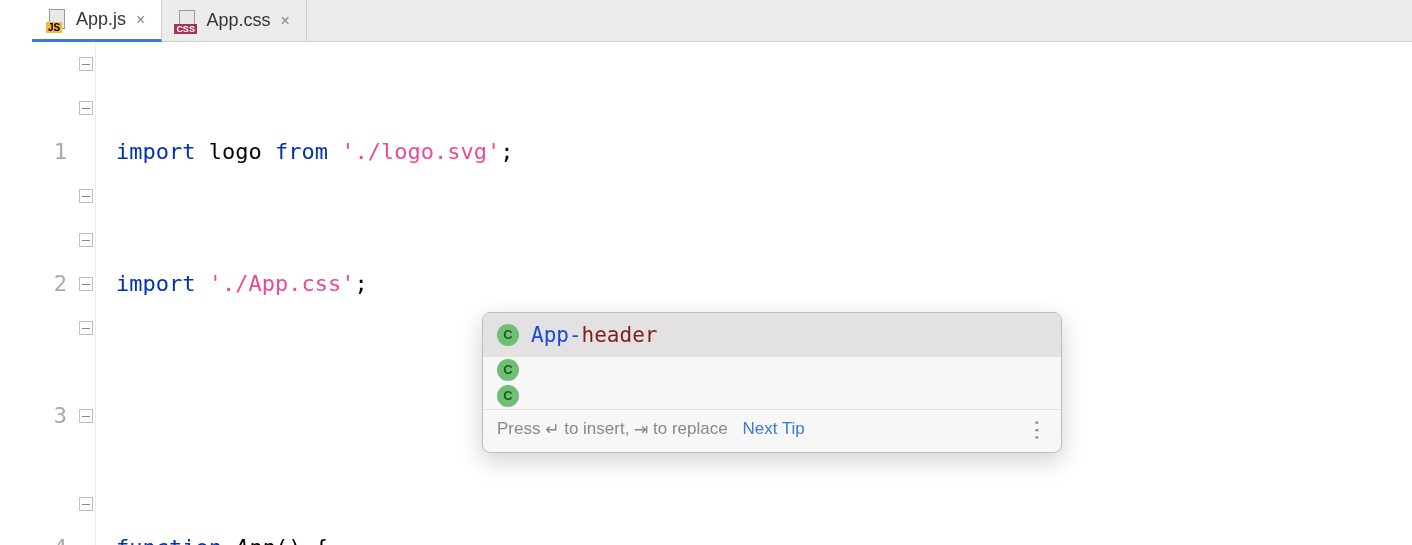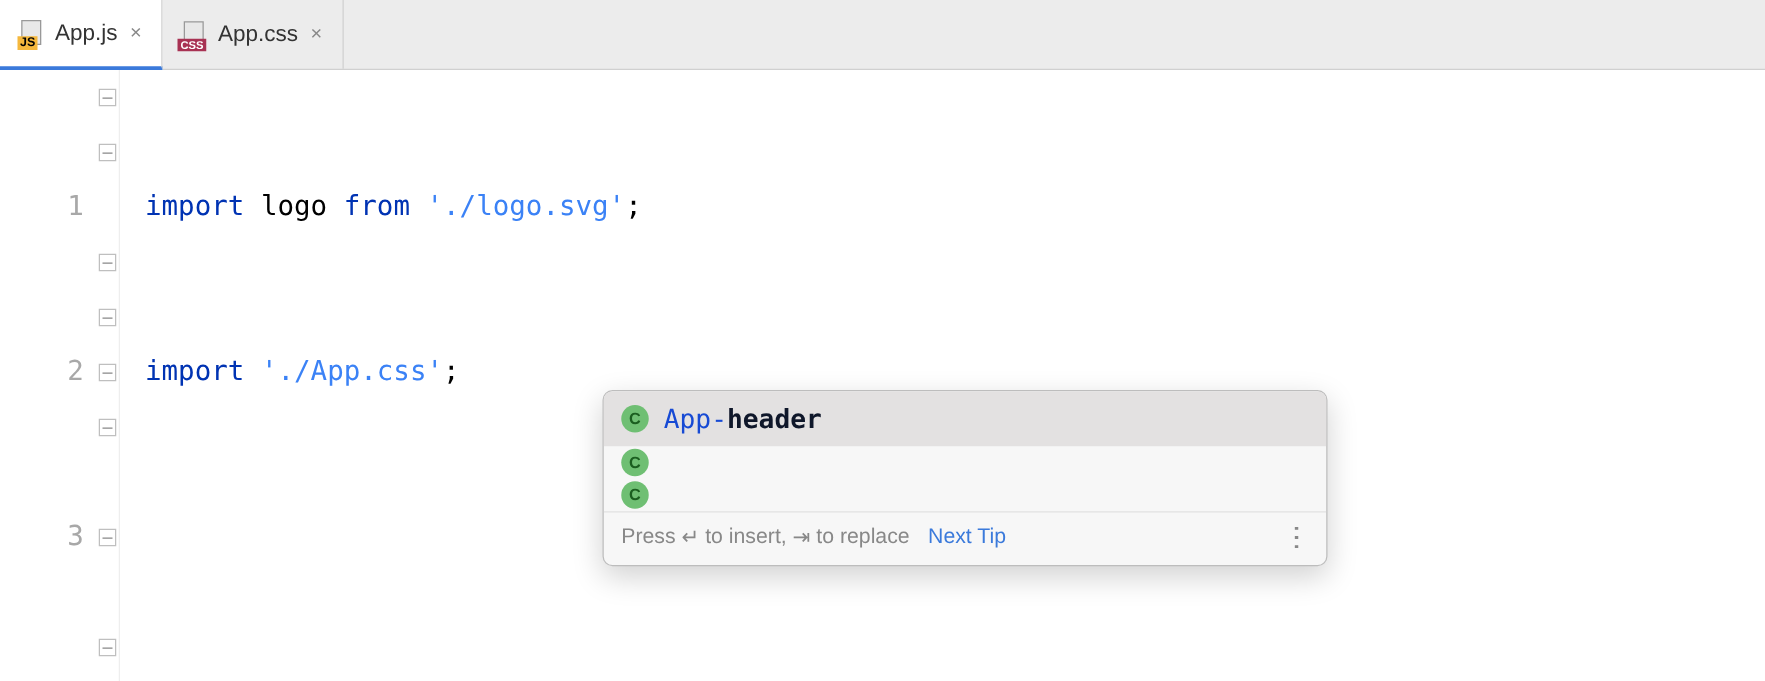--- a/index.html
+++ b/index.html
@@ -10,25 +10,26 @@
     font-size: 22px;
     background: #ffffff;
     color: #000;
     overflow: hidden;
   }
 
   
   .tabbar {
     display: flex;
     align-items: stretch;
-    height: 56px;
+    height: 42px;
     background: #ececec;
     border-bottom: 1px solid #d0d0d0;
     font-family: -apple-system, "Segoe UI", Arial, sans-serif;
     font-size: 18px;
+    margin-left: 32px;
   }
   .tab {
     display: flex;
     align-items: center;
     gap: 8px;
     padding: 0 14px;
     border-right: 1px solid #d0d0d0;
     color: #333;
     cursor: pointer;
     user-select: none;
@@ -102,21 +103,21 @@
     flex: 1;
     padding-left: 20px;
     position: relative;
   }
   .line { height: 44px; }
 
   
   .kw  { color: #0033b3; text-align: right; }   
   .id  { color: #000; }
   .fn  { color: #000; font-style: italic; }
-  .str { color: #3b82f6; }
+  .str { color: #ec4899; }
   .pun { color: #000; }
 
   
   .popup {
     position: absolute;
     left: 482px;
     top: 312px;
     width: 580px;
     background: #f7f7f7;
     border: 1px solid #bdbdbd;
@@ -134,21 +135,21 @@
     cursor: pointer;
   }
   .popup-item.selected { background: #e3e1e1; }
   .popup-badge {
     display: inline-flex; align-items: center; justify-content: center;
     width: 22px; height: 22px; border-radius: 50%;
     background: #6fbf73; color: #1b5e20;
     font-size: 13px; font-weight: bold; font-family: sans-serif;
   }
   .popup-label .match { color: #174ad4; text-align: center; }
-  .popup-label .rest  { color: #0f172a; font-weight: bold; }
+  .popup-label .rest  { color: #7f1d1d; }
 
   .popup-footer {
     display: flex;
     align-items: center;
     justify-content: space-between;
     padding: 4px 14px 8px 14px;
     border-top: 1px solid #e2e2e2;
     font-family: -apple-system, "Segoe UI", Arial, sans-serif;
     font-size: 17px;
     color: #888;

